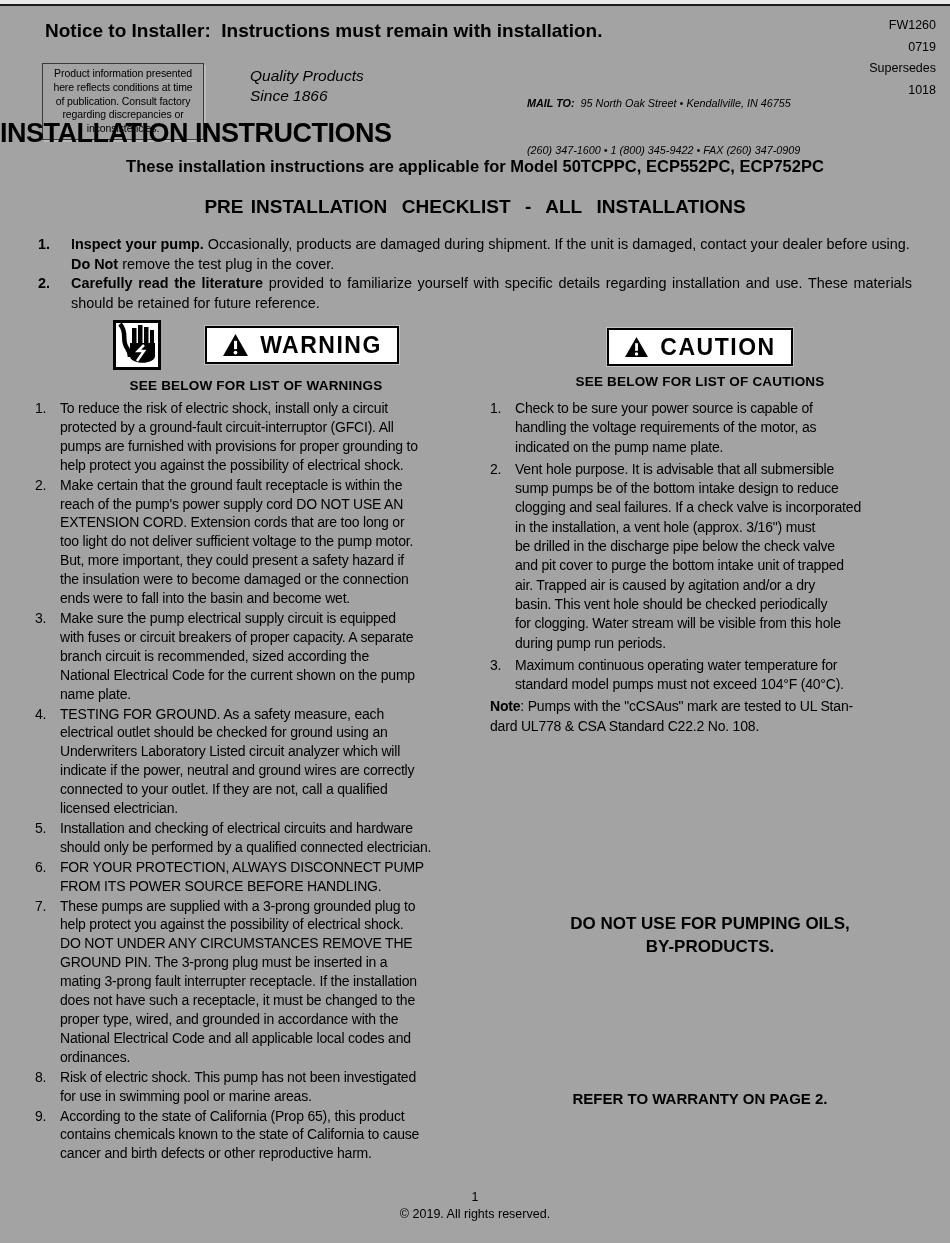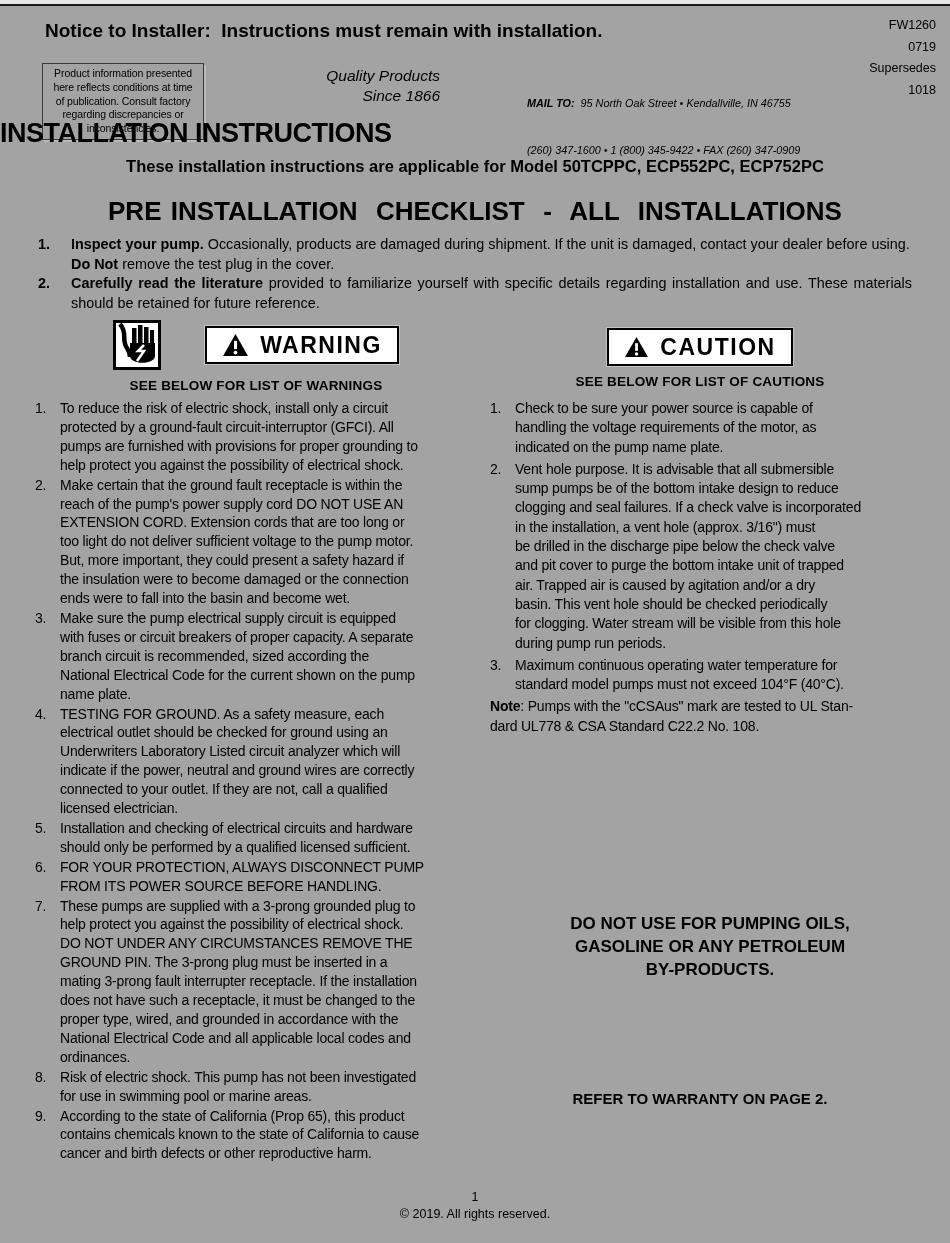--- a/index.html
+++ b/index.html
@@ -6,32 +6,32 @@
   .page{position:relative;width:950px;height:1243px;background:#a3a3a3;color:#000;
         font-family:"Liberation Sans",sans-serif;overflow:hidden;margin:4px auto;}
   .topline{position:absolute;left:0;top:0;width:100%;height:2px;background:#1a1a1a;}
 
   .notice-title{position:absolute;left:45px;top:16px;font-size:19px;font-weight:bold;white-space:pre-wrap;}
   .doc-codes{position:absolute;top:11px;right:14px;text-align:right;font-size:12.5px;line-height:21.5px;}
 
   .info-box{position:absolute;left:42px;top:59px;width:150px;border:1px solid #3a3a3a;
             box-shadow:2px 2px 0 #b9b9b9;padding:3px 5px;font-size:10.5px;line-height:13.8px;
             letter-spacing:-0.1px;white-space:pre-line;text-align:center;}
-  .tagline{position:absolute;left:250px;top:62px;width:190px;text-align:right;
+  .tagline{position:absolute;left:250px;top:62px;width:190px;text-align:left;
            font-style:italic;font-size:15.5px;line-height:19.5px;}
   .mailto{position:absolute;left:527px;top:61px;width:310px;font-style:italic;font-size:10.8px;
           line-height:15.5px;white-space:pre-wrap;}
   .mailto .b{font-weight:bold;text-align:right;}
 
   .main-title{position:absolute;left:0;top:114px;width:100%;text-align:left;
               font-size:27px;font-weight:bold;letter-spacing:-0.5px;}
   .subtitle{position:absolute;left:0;top:153px;width:100%;text-align:center;
             font-size:16.5px;font-weight:bold;}
   .section-title{position:absolute;left:0;top:192px;width:100%;text-align:center;
-                 font-size:26px;font-weight:bold;white-space:pre-wrap;word-spacing:2px;}
+                 font-size:19px;font-weight:bold;white-space:pre-wrap;word-spacing:2px;}
 
   .intro{position:absolute;left:38px;top:231px;width:874px;font-size:14.4px;line-height:19.5px;}
   .intro .item{position:relative;padding-left:33px;}
   .intro .item.justify{text-align:justify;}
   .intro .num{position:absolute;left:0;top:0;font-weight:bold;}
   .intro .bold{font-weight:bold;}
 
   .col-header{position:absolute;top:316px;}
   .col-header.left{left:35px;width:442px;}
   .col-header.right{left:490px;width:420px;padding-top:8px;}
@@ -162,21 +162,21 @@
 branch circuit is recommended, sized according the
 National Electrical Code for the current shown on the pump
 name plate.</span></li>
       <li><span class="num">4.</span><span>TESTING FOR GROUND. As a safety measure, each
 electrical outlet should be checked for ground using an
 Underwriters Laboratory Listed circuit analyzer which will
 indicate if the power, neutral and ground wires are correctly
 connected to your outlet. If they are not, call a qualified
 licensed electrician.</span></li>
       <li><span class="num">5.</span><span>Installation and checking of electrical circuits and hardware
-should only be performed by a qualified licensed sufficient.</span></li>
+should only be performed by a qualified connected electrician.</span></li>
       <li><span class="num">6.</span><span>FOR YOUR PROTECTION, ALWAYS DISCONNECT PUMP
 FROM ITS POWER SOURCE BEFORE HANDLING.</span></li>
       <li><span class="num">7.</span><span>These pumps are supplied with a 3-prong grounded plug to
 help protect you against the possibility of electrical shock.
 DO NOT UNDER ANY CIRCUMSTANCES REMOVE THE
 GROUND PIN.  The 3-prong plug must be inserted in a
 mating 3-prong fault interrupter receptacle.  If the installation
 does not have such a receptacle, it must be changed to the
 proper type, wired, and grounded in accordance with the
 National Electrical Code and all applicable local codes and
@@ -206,21 +206,20 @@
 during pump run periods.</span></li>
       <li><span class="num">3.</span><span>Maximum continuous operating water temperature for
 standard model pumps must not exceed 104°F (40°C).</span></li>
     </ol>
     <p class="note"><span class="b">Note</span><span>: Pumps with the "cCSAus" mark are tested to UL Stan-
 dard UL778 &amp; CSA Standard C22.2 No. 108.</span></p>
   </div>
 
   <div class="do-not-use">
     <div>DO NOT USE FOR PUMPING OILS,</div>
-    <div>GASOLINE OR ANY PETROLEUM</div>
     <div>BY-PRODUCTS.</div>
   </div>
 
   <div class="warranty">REFER TO WARRANTY ON PAGE 2.</div>
 
   <div class="footer-page">1</div>
   <div class="footer-copy">© 2019. All rights reserved.</div>
 </div>
 
 </body></html>

